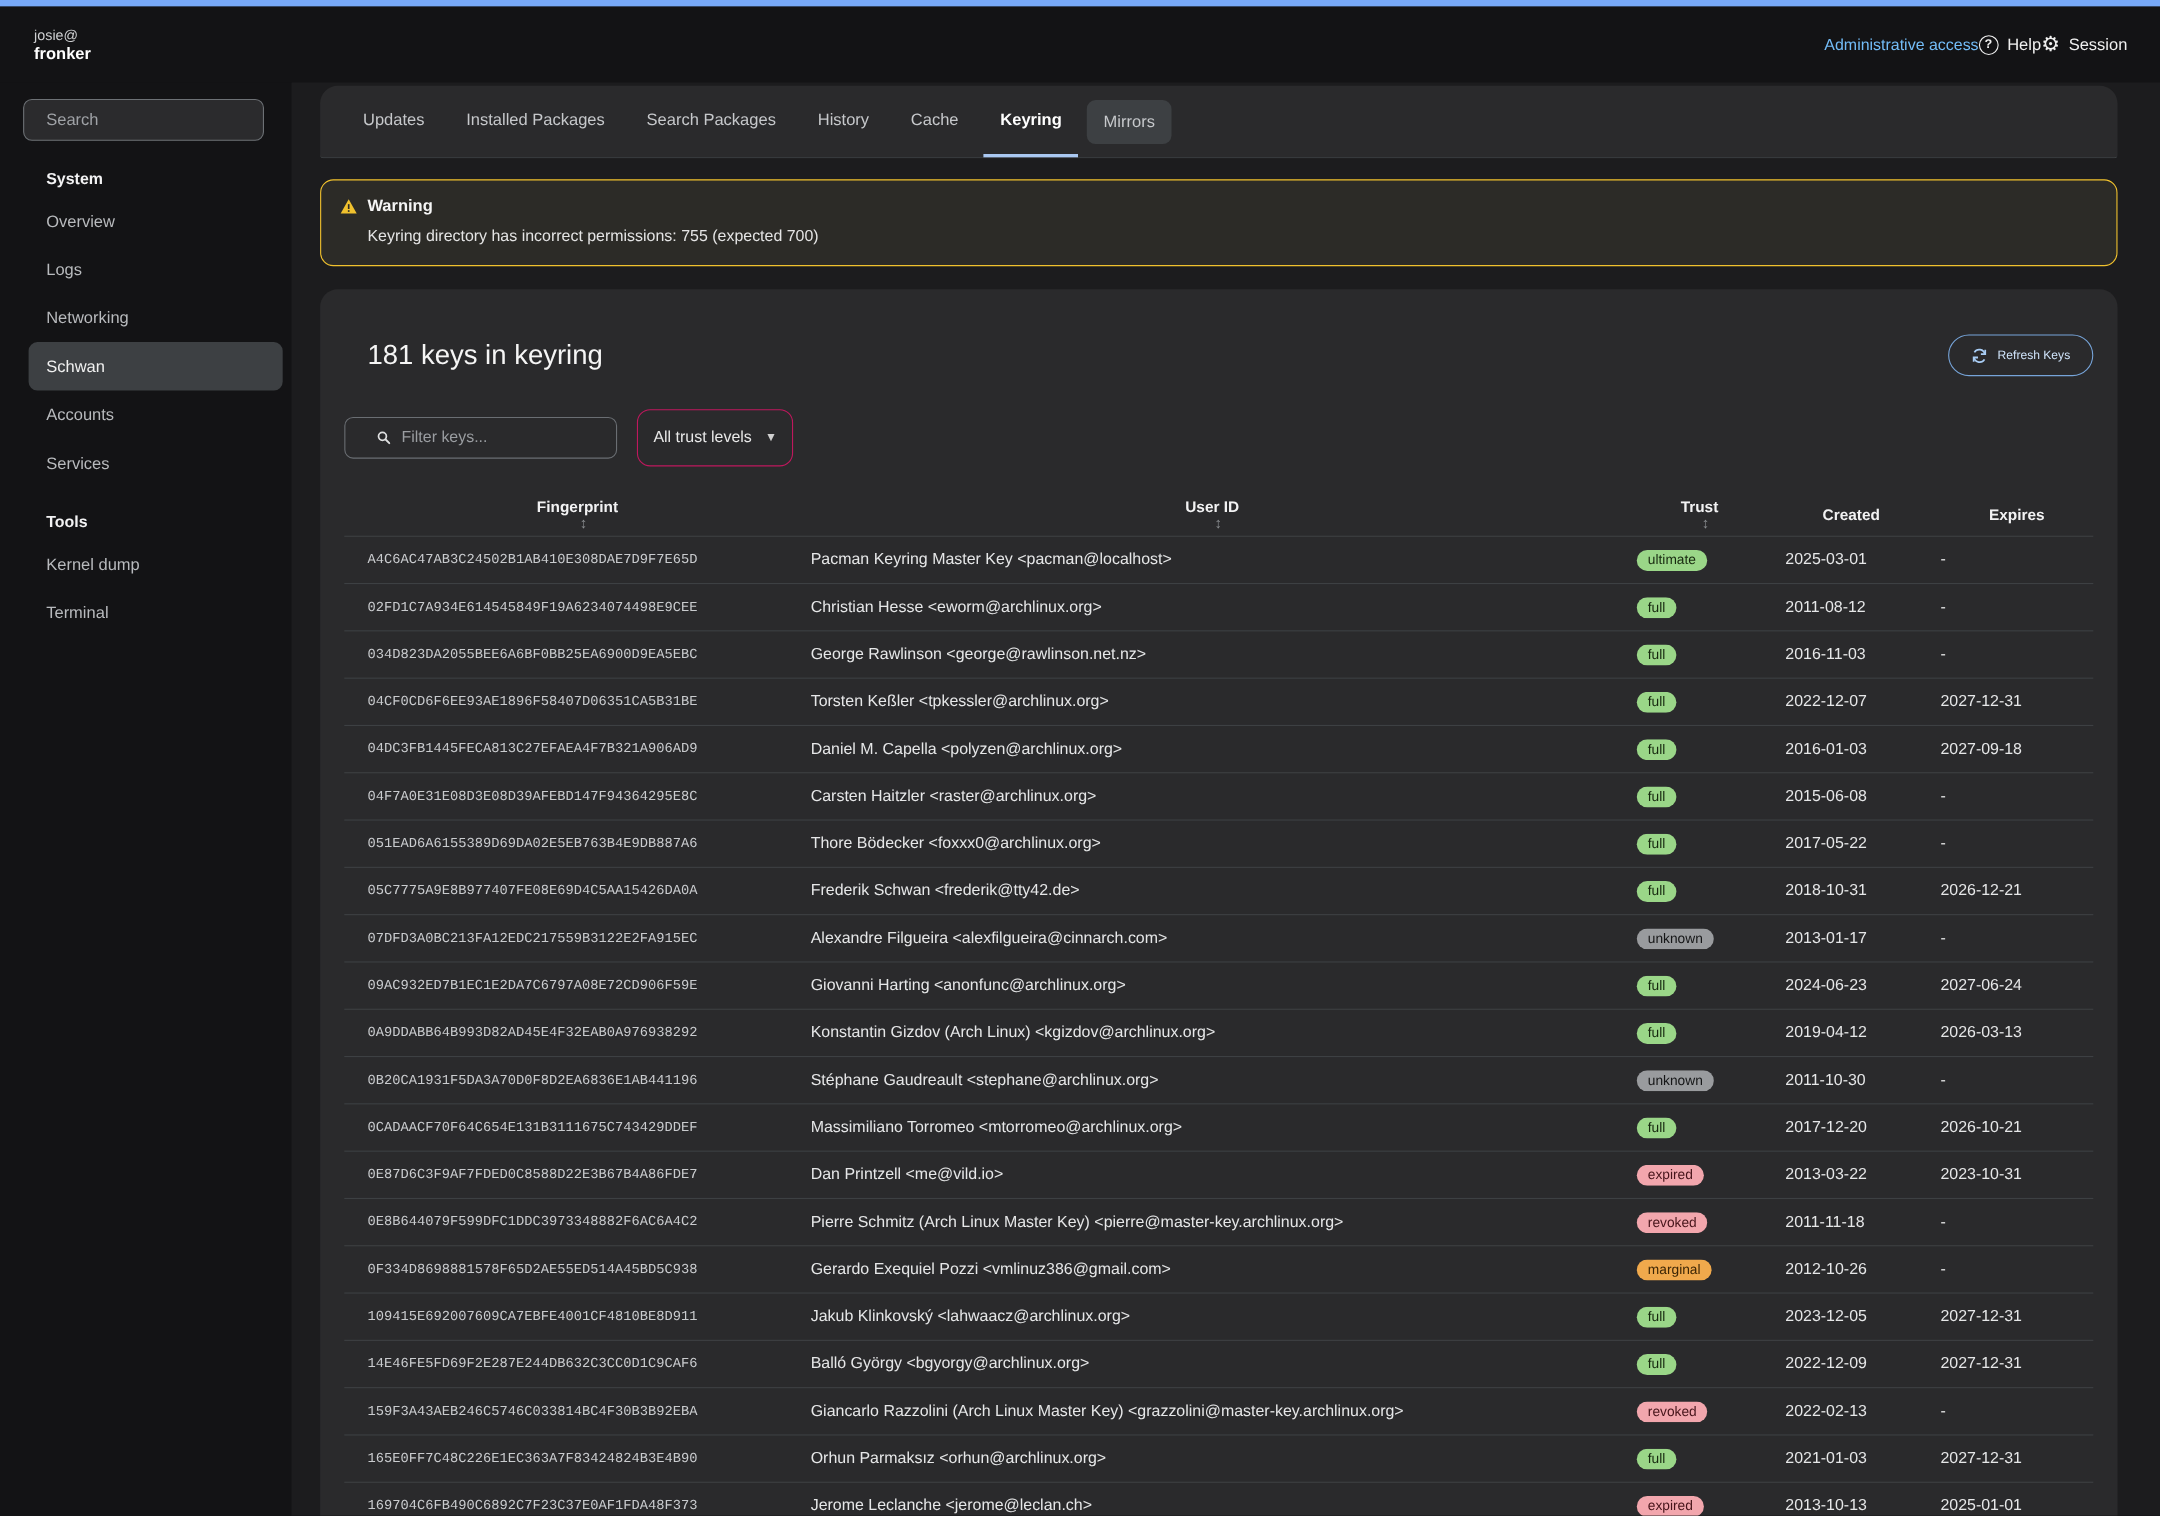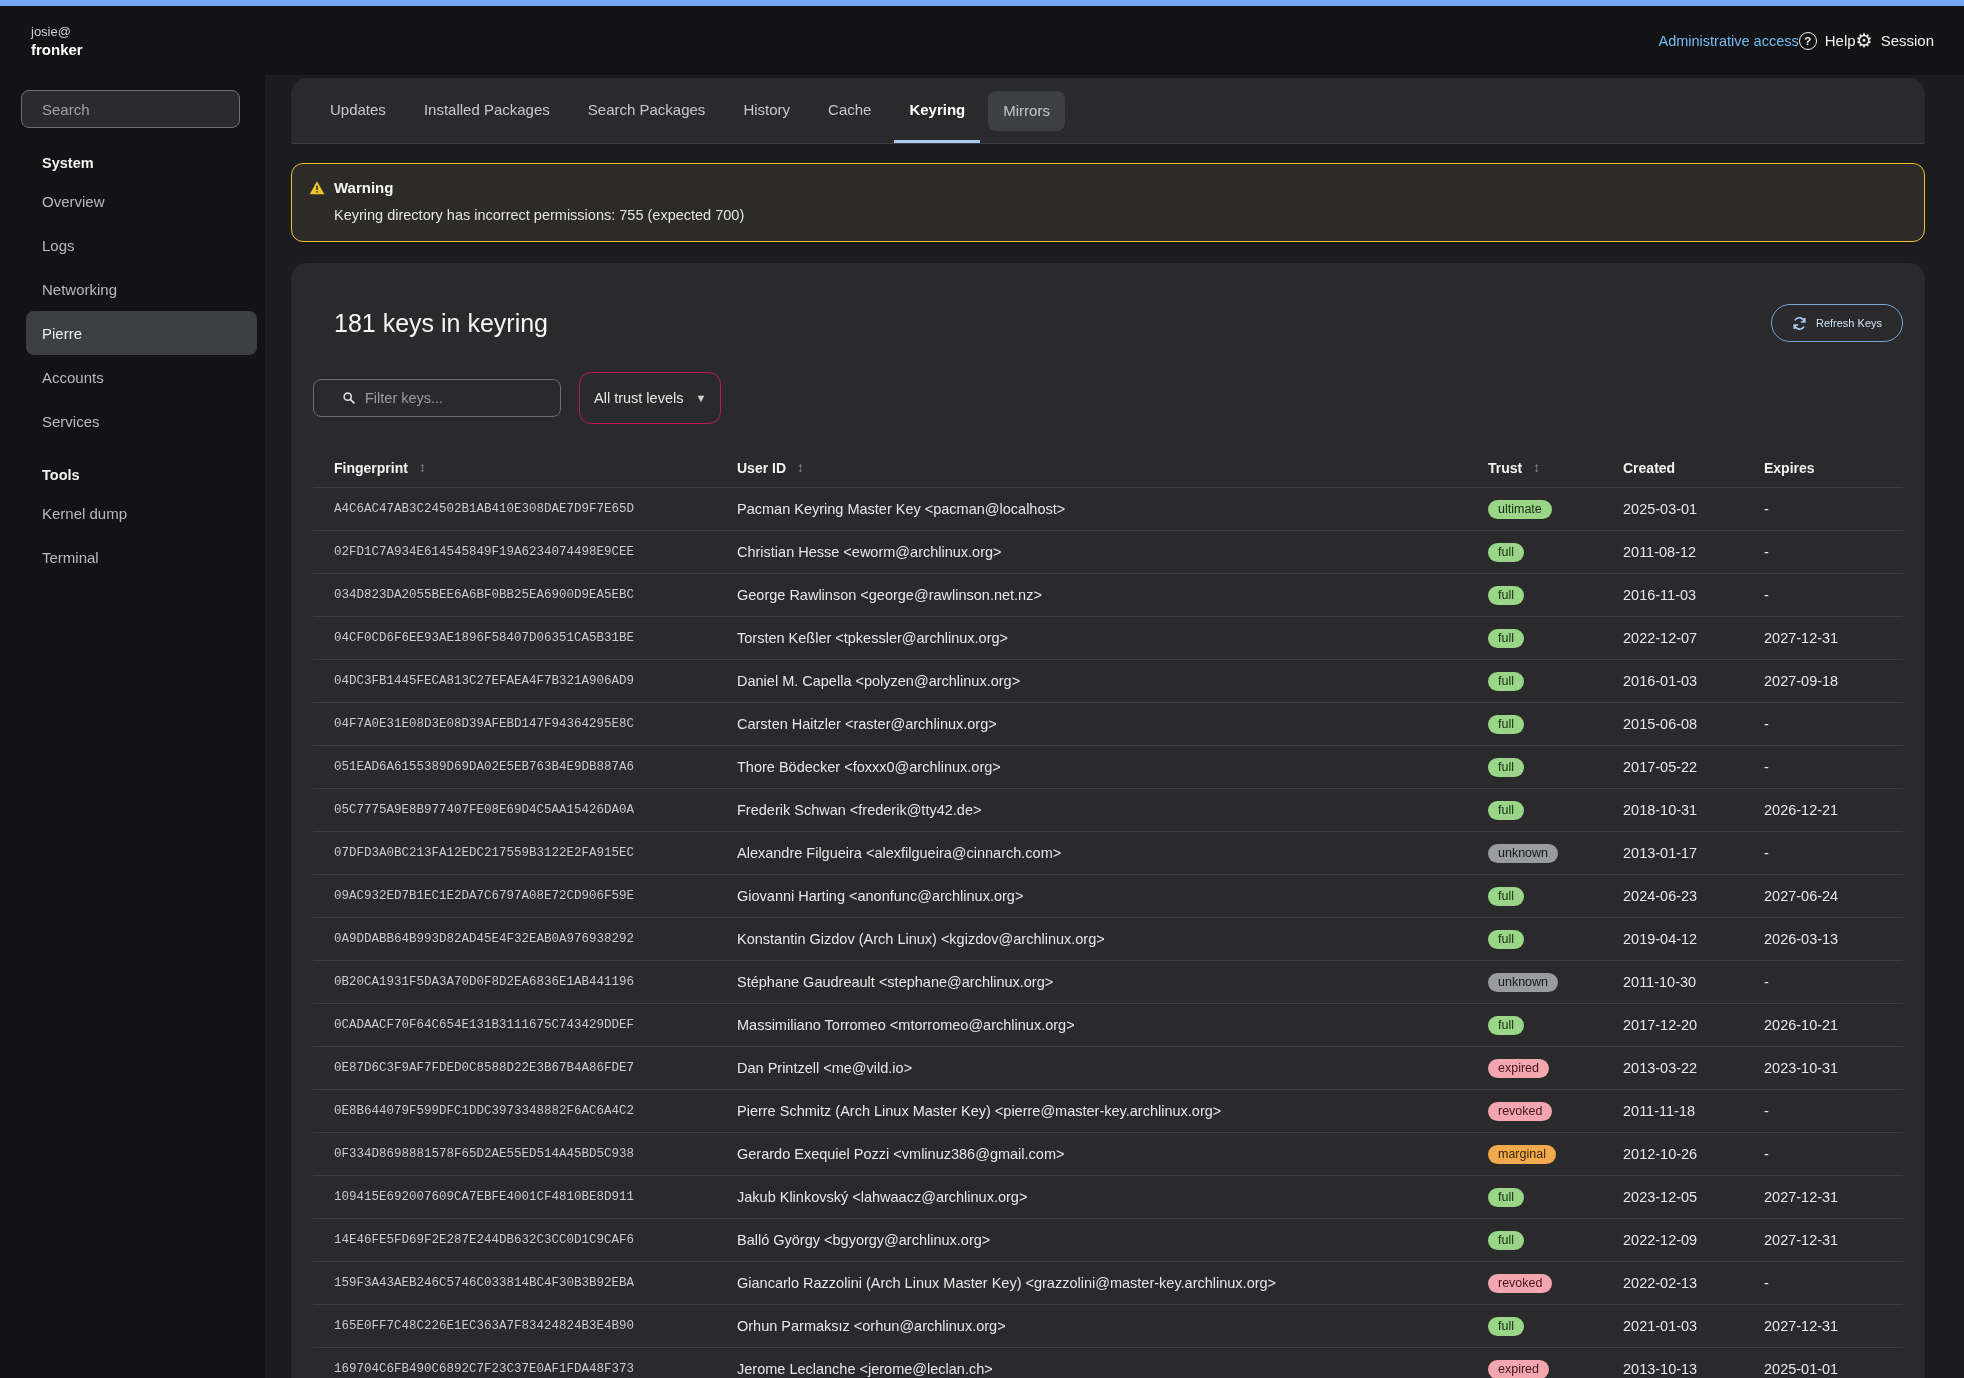--- a/index.html
+++ b/index.html
@@ -80,21 +80,21 @@
   .trust-select { height:52px; border:1px solid #be185d; border-radius:12px; cursor:pointer;
                   display:flex; align-items:center; gap:12px; padding:0 14px;
                   color:#e8e8e8; font-size:14.5px; }
   .caret { font-size:11px; color:#d0d0d0; }
 
   
   .keys-table { margin-top:24px; }
   .t-grid { display:grid; grid-template-columns:403px 1fr 135px 141px 160px; align-items:center; }
   .t-head { height:40px; border-bottom:1px solid #3d4043; }
   .th { display:flex; align-items:center; padding-left:21px; font-size:14px;
-        font-weight:bold; color:#f2f2f3; cursor:pointer; }
+        font-weight:bold; color:#f2f2f3; cursor:pointer;flex-direction:column; }
   .sort-icon { margin-left:11px; color:#8a8d90; font-size:13.5px; font-weight:normal; display:none; }
   .th.is-sortable .sort-icon { display:inline; }
   .t-row { height:43px; border-bottom:1px solid #3d4043; font-size:14.5px; color:#e6e7e8; }
   .td { padding-left:21px; white-space:nowrap; overflow:hidden; }
   .td-fp { font-family:"Liberation Mono", monospace; font-size:12.5px; color:#c9cbce; }
   .badge { display:inline-block; padding:2px 10px 3px; border-radius:12px; font-size:12.5px; }
   .trust-ultimate, .trust-full { background:#9ad688; color:#17290f; }
   .trust-unknown { background:#999b9e; color:#151617; }
   .trust-expired, .trust-revoked { background:#f2a6ad; color:#46141a; }
   .trust-marginal { background:#f0a94c; color:#3c2606; }
@@ -144,21 +144,21 @@
 
               <li class="nav-item">
                 <span>Logs</span>
               </li>
 
               <li class="nav-item">
                 <span>Networking</span>
               </li>
 
               <li class="nav-item is-selected">
-                <span>Pierre</span>
+                <span>Schwan</span>
               </li>
 
               <li class="nav-item">
                 <span>Accounts</span>
               </li>
 
               <li class="nav-item">
                 <span>Services</span>
               </li>
 

